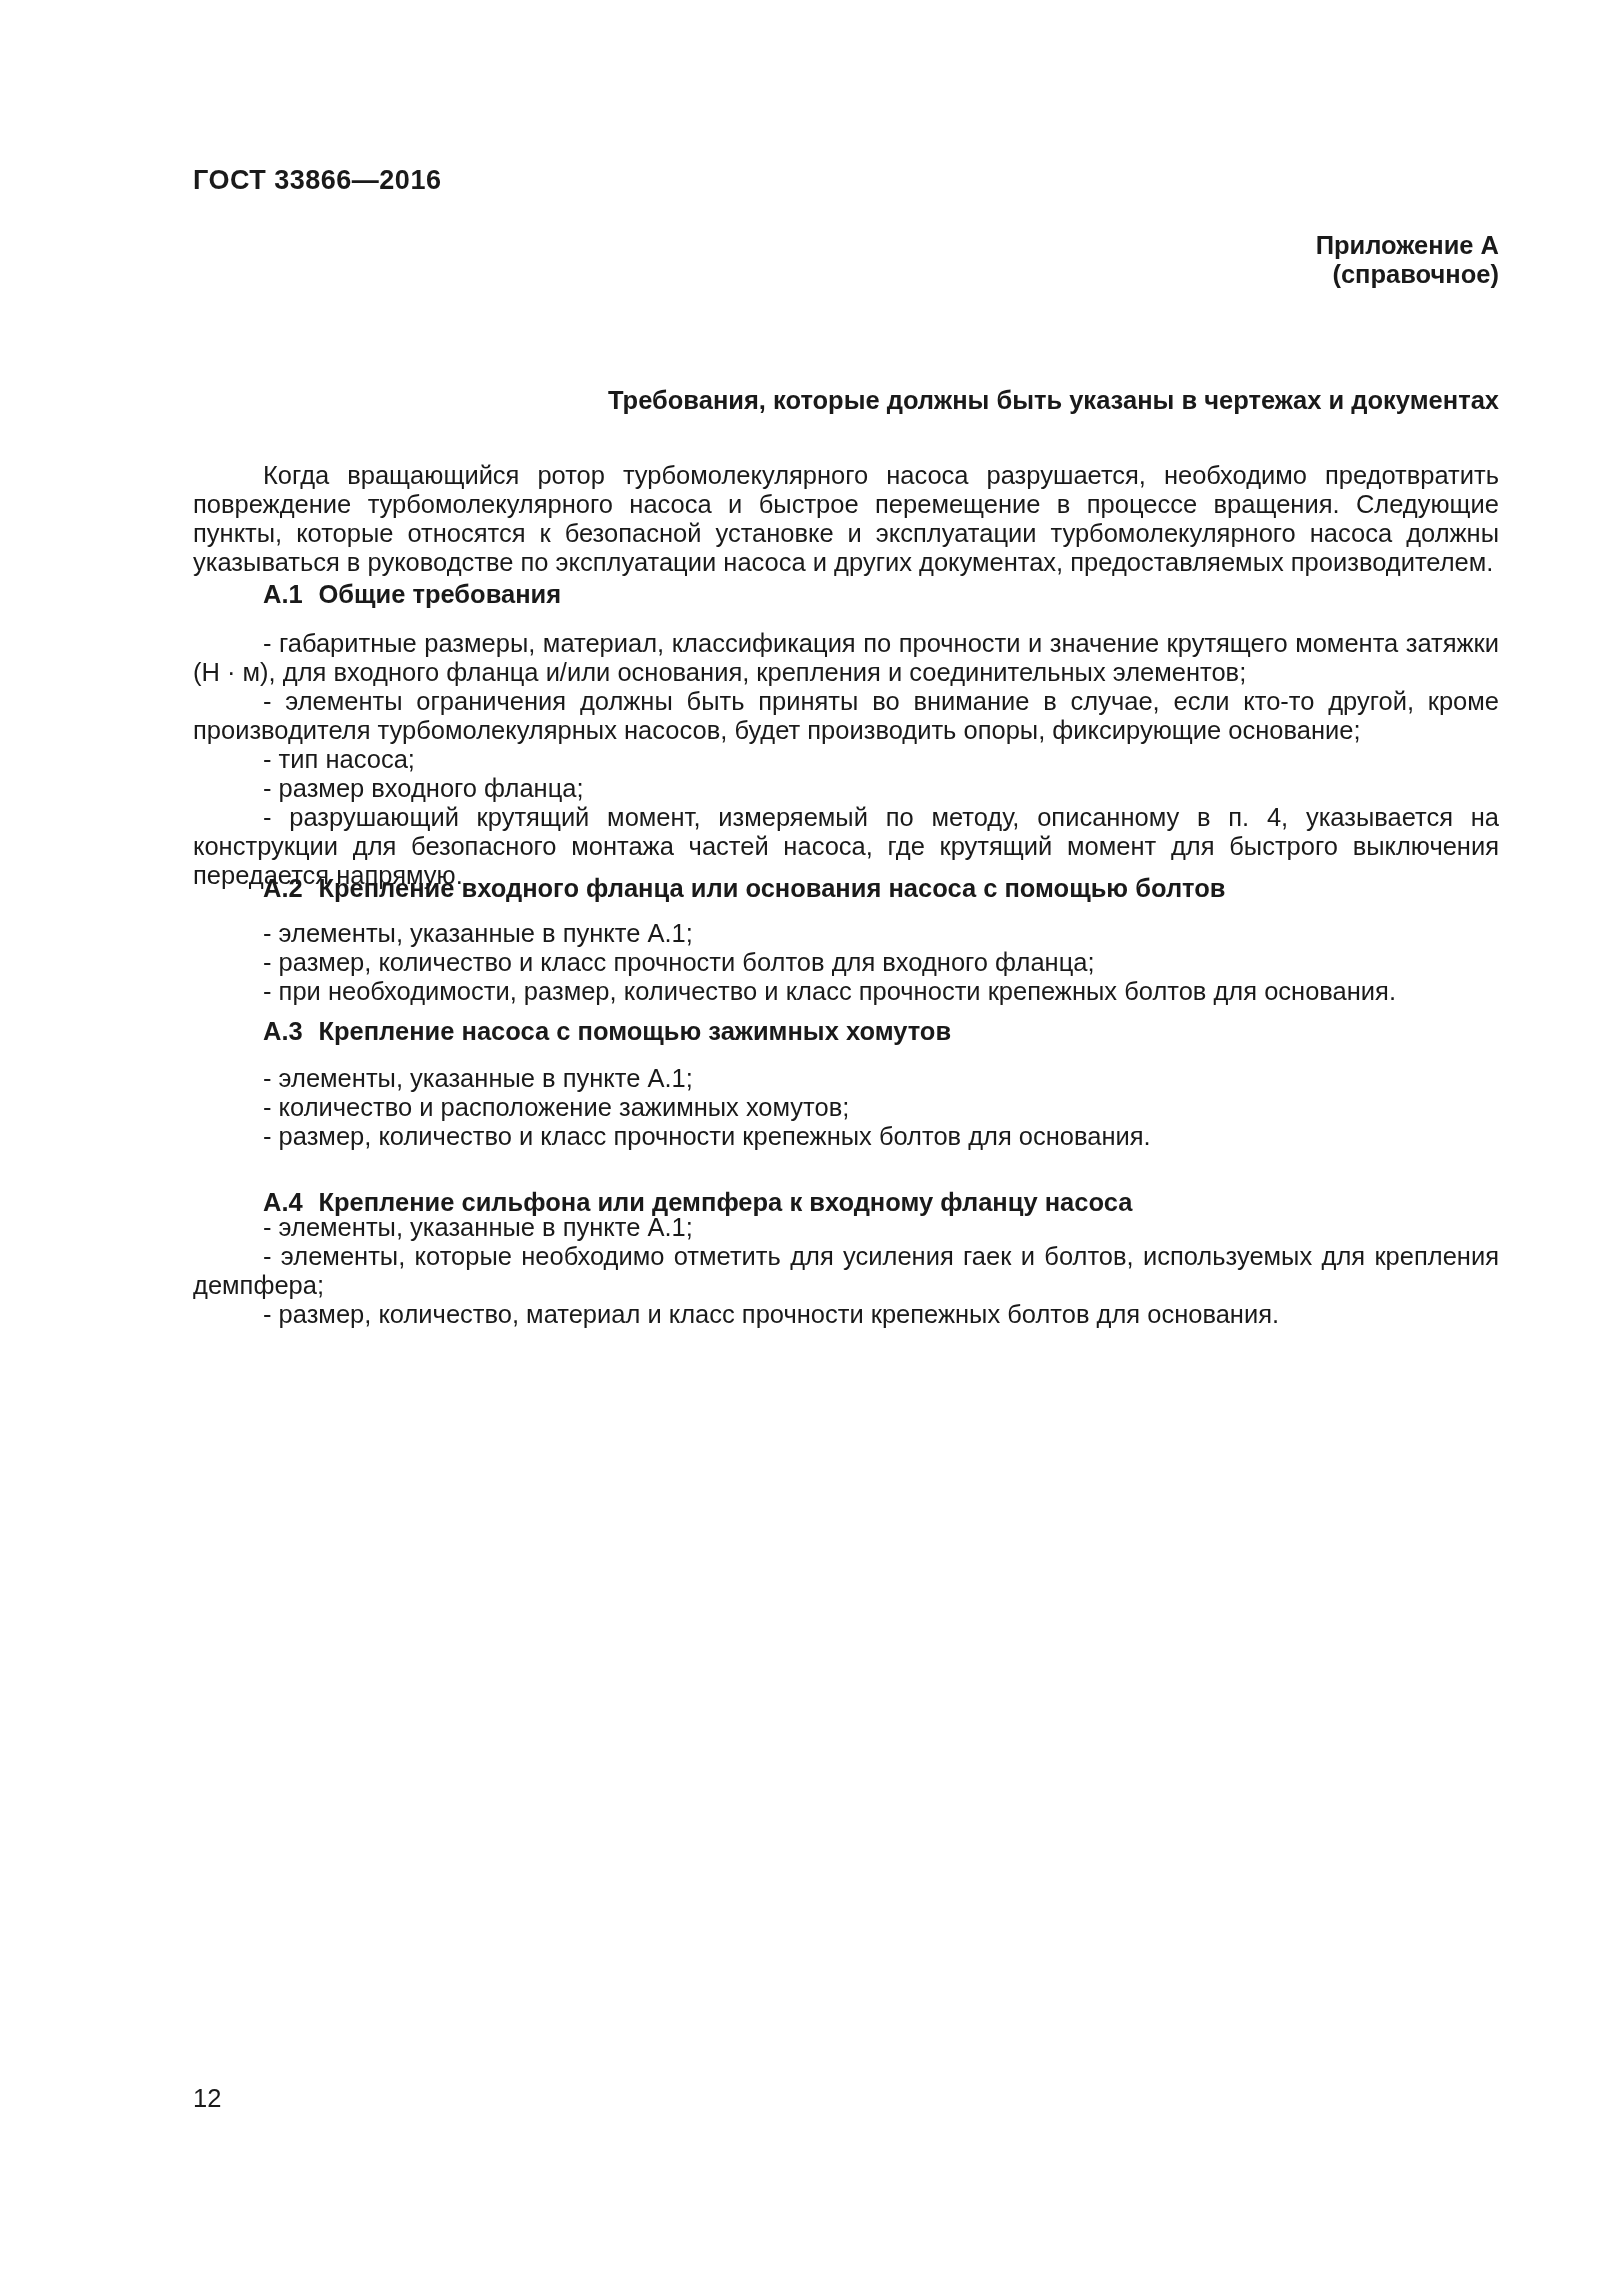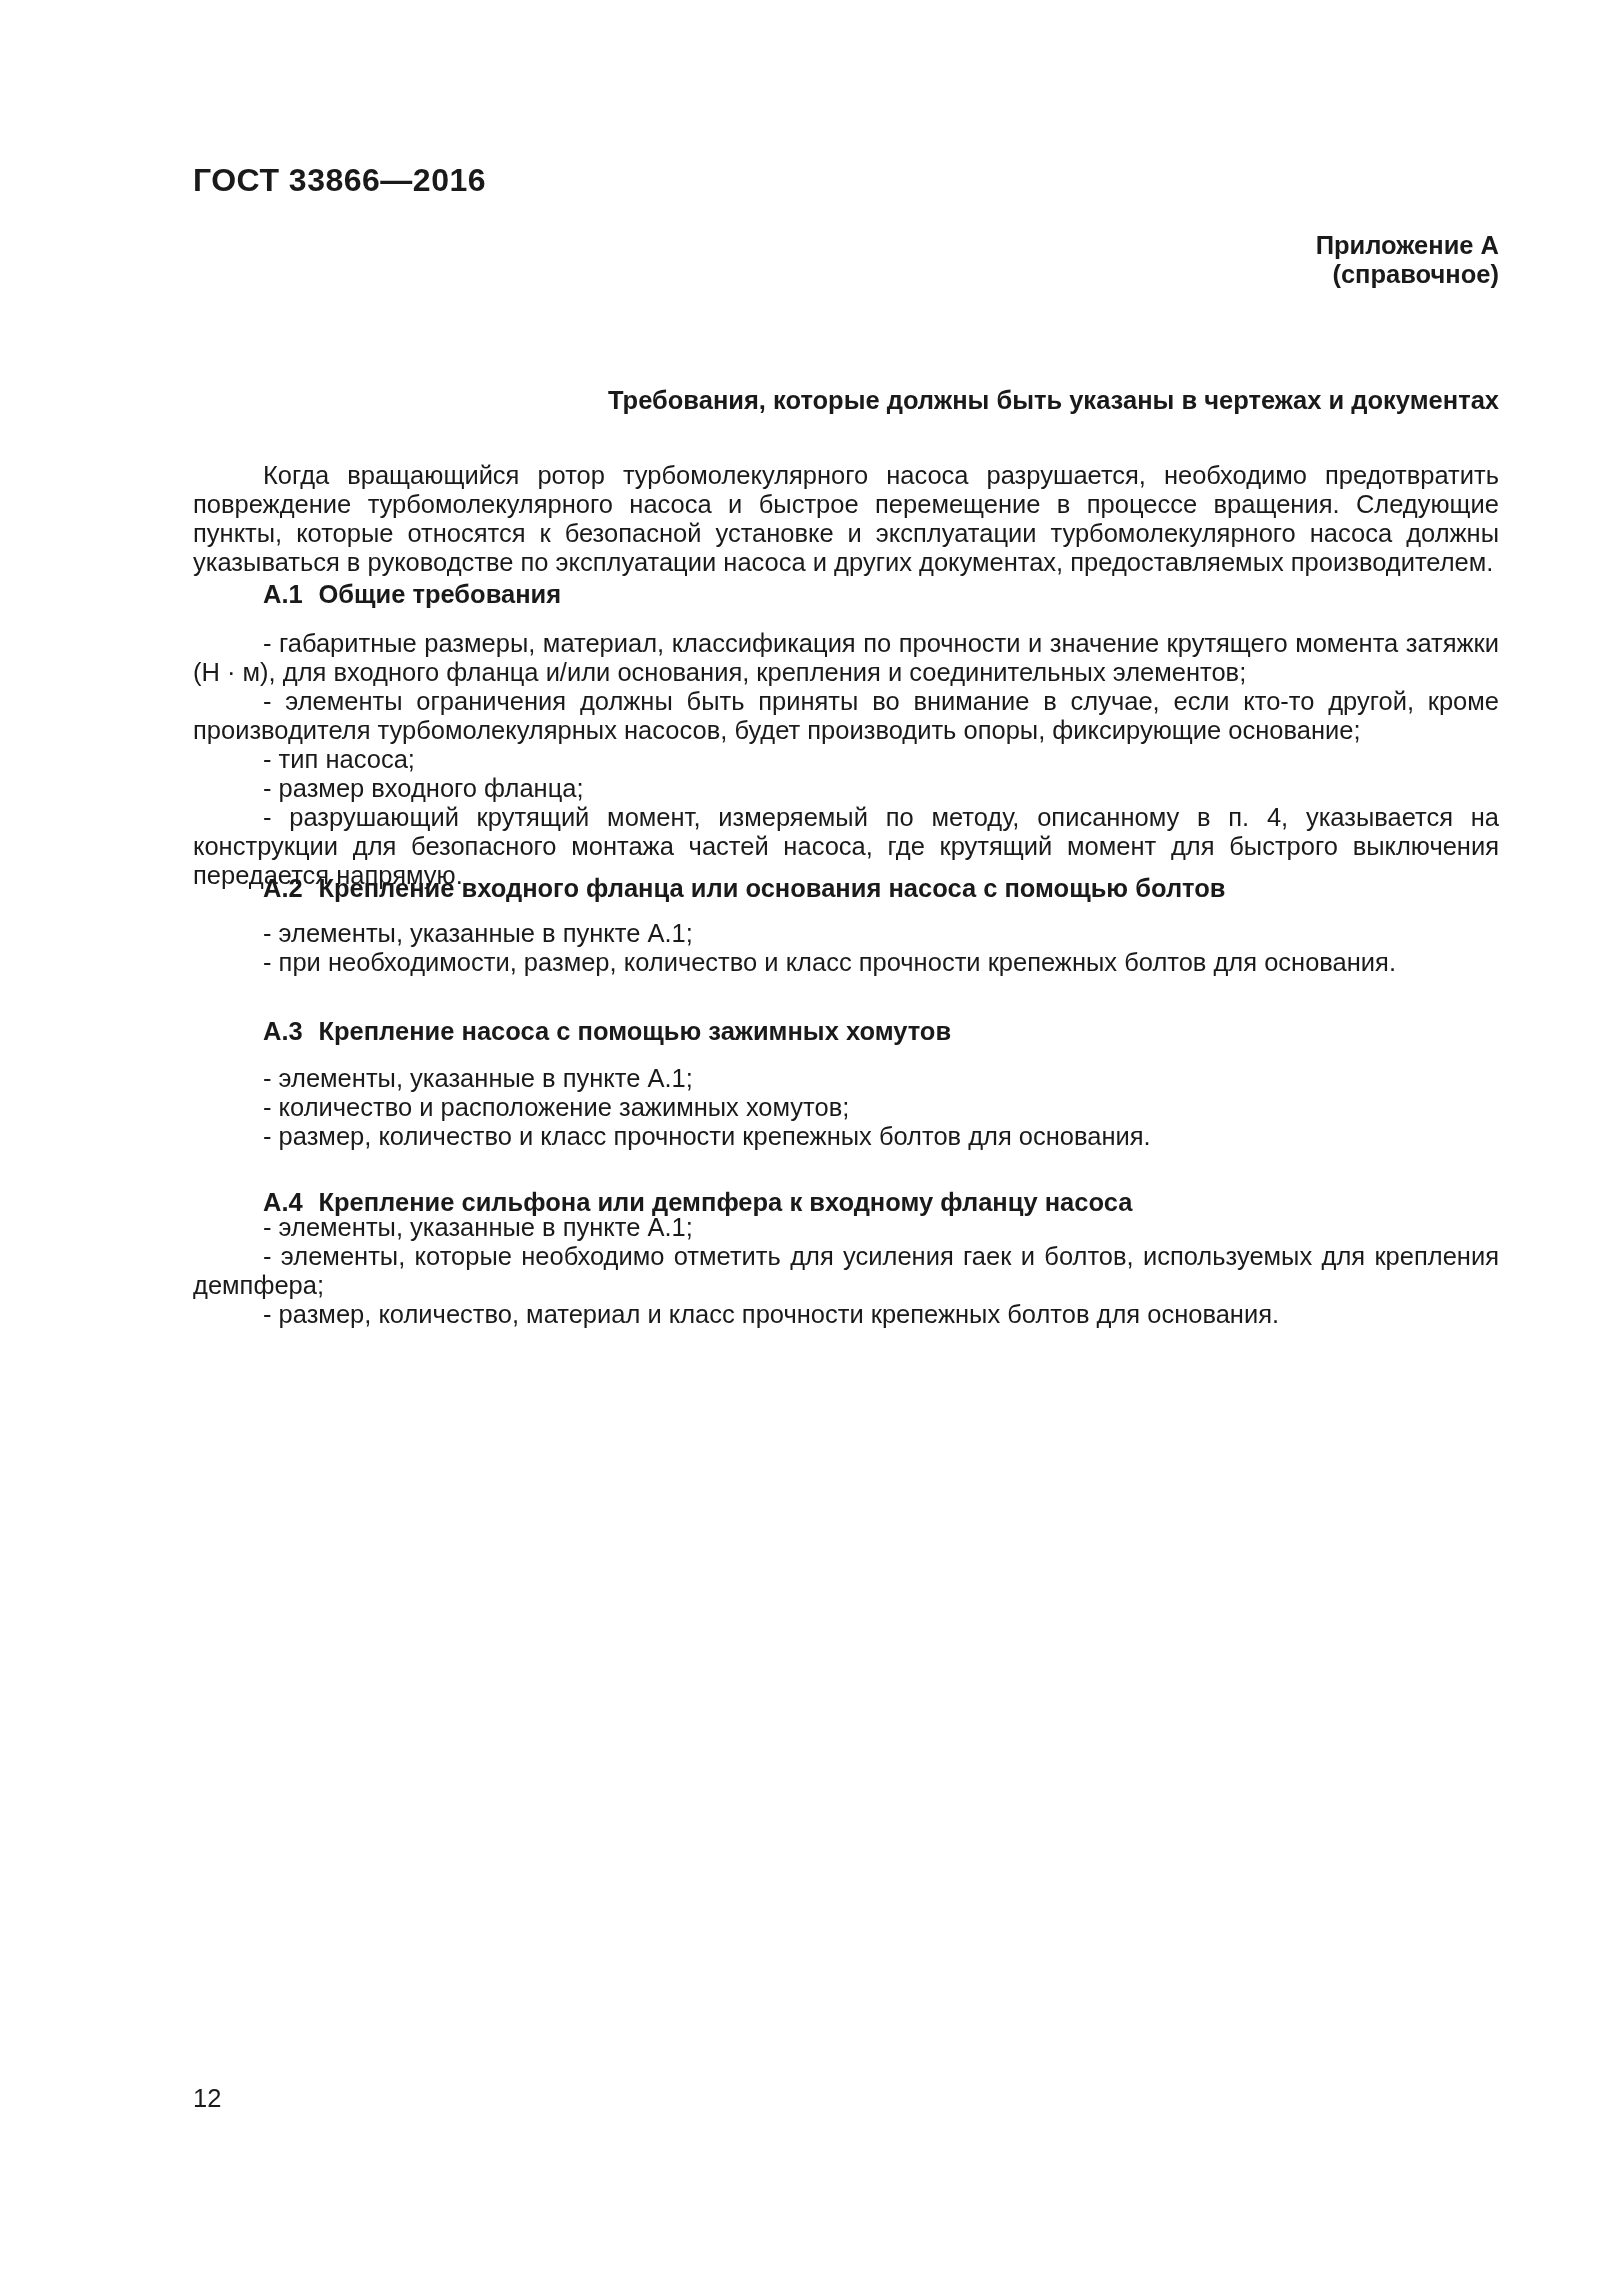--- a/index.html
+++ b/index.html
@@ -10,21 +10,21 @@
     background:#ffffff;
     font-family:"Liberation Sans","DejaVu Sans",sans-serif;
     font-size:25.5px;
     line-height:29px;
     color:#1a1a1a;
     overflow:hidden;
   }
   .abs{position:absolute;}
   .col{left:193px;width:1306px;}
   .center{text-align:right;}
-  .doc-code{left:193px;top:166px;font-weight:bold;font-size:32px;letter-spacing:0.5px;}
+  .doc-code{left:193px;top:166px;font-weight:bold;font-size:27px;letter-spacing:0.5px;}
   .appendix{top:231px;font-weight:bold;}
   .page-title{top:386px;font-weight:bold;}
   .intro{top:449px;text-align:justify;text-indent:70px;hyphens:manual;margin-top:12px;}
   .sec-head{font-weight:bold;padding-left:70px;white-space:nowrap;}
   .sec-num{margin-right:15.7px;}
   .bullets p{margin:0;text-align:justify;text-indent:70px;hyphens:manual;}
   .page-num{left:193px;top:2084px;}
 </style>
 </head>
 <body>
@@ -51,20 +51,21 @@
     <p>- тип насоса;</p>
     <p>- размер входного фланца;</p>
     <p>- разрушающий крутящий момент, измеряемый по методу, описанному в п. 4, указывается на конструкции для безопасного монтажа частей насоса, где крутящий момент для быстрого выключения передается напрямую.</p>
   </div>
 
   <div class="abs col sec-head" style="top:874px;">
     <span class="sec-num">А.2</span><span>Крепление входного фланца или основания насоса с помощью болтов</span>
   </div>
   <div class="abs col bullets" style="top:919px;">
     <p>- элементы, указанные в пункте А.1;</p>
+    <p>- размер, количество и класс прочности болтов для входного фланца;</p>
     <p>- при необходимости, размер, количество и класс прочности крепежных болтов для основания.</p>
   </div>
 
   <div class="abs col sec-head" style="top:1017px;">
     <span class="sec-num">А.3</span><span>Крепление насоса с помощью зажимных хомутов</span>
   </div>
   <div class="abs col bullets" style="top:1064px;">
     <p>- элементы, указанные в пункте А.1;</p>
     <p>- количество и расположение зажимных хомутов;</p>
     <p>- размер, количество и класс прочности крепежных болтов для основания.</p>

